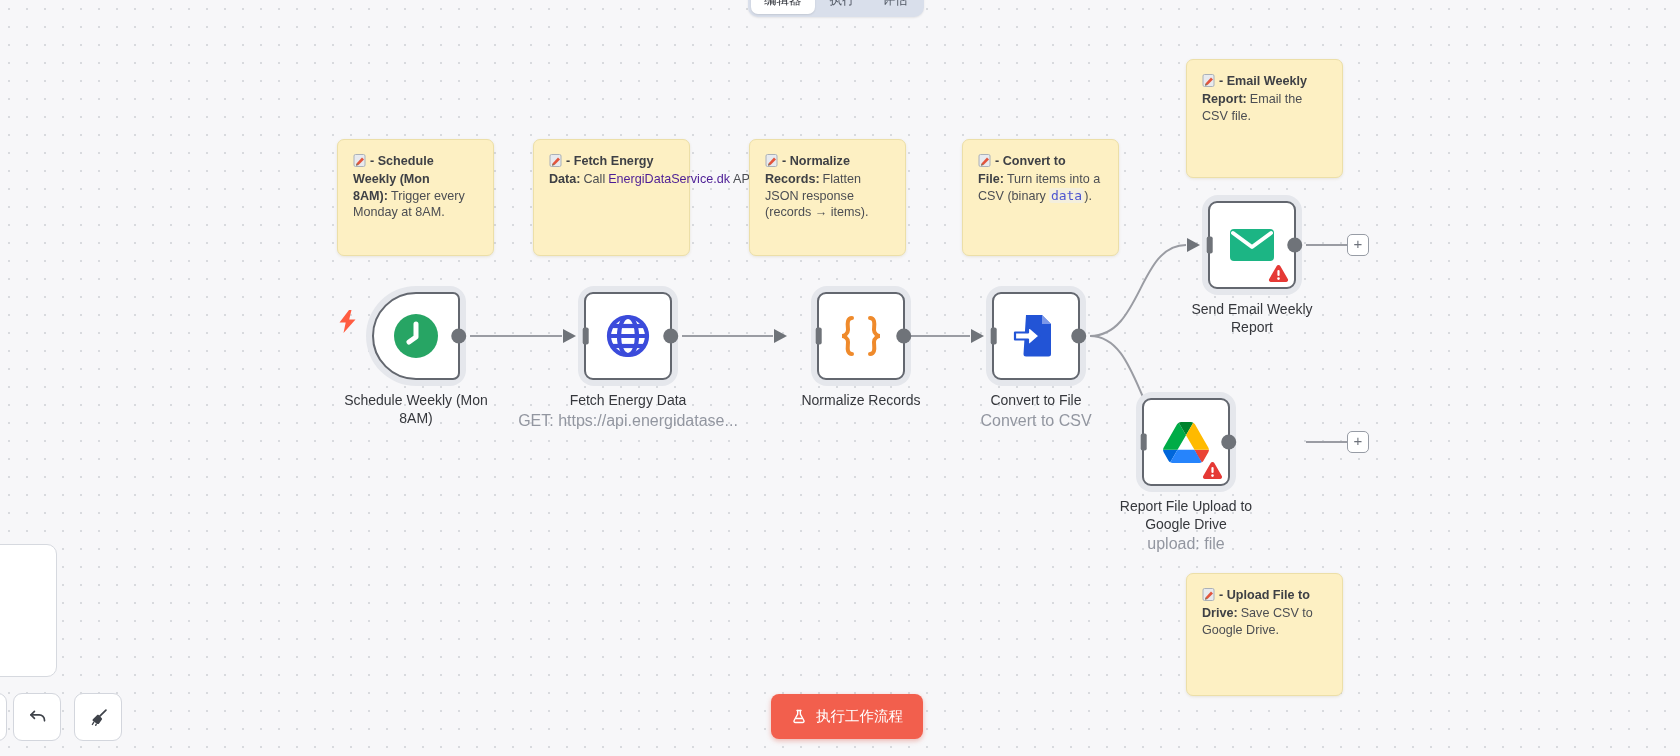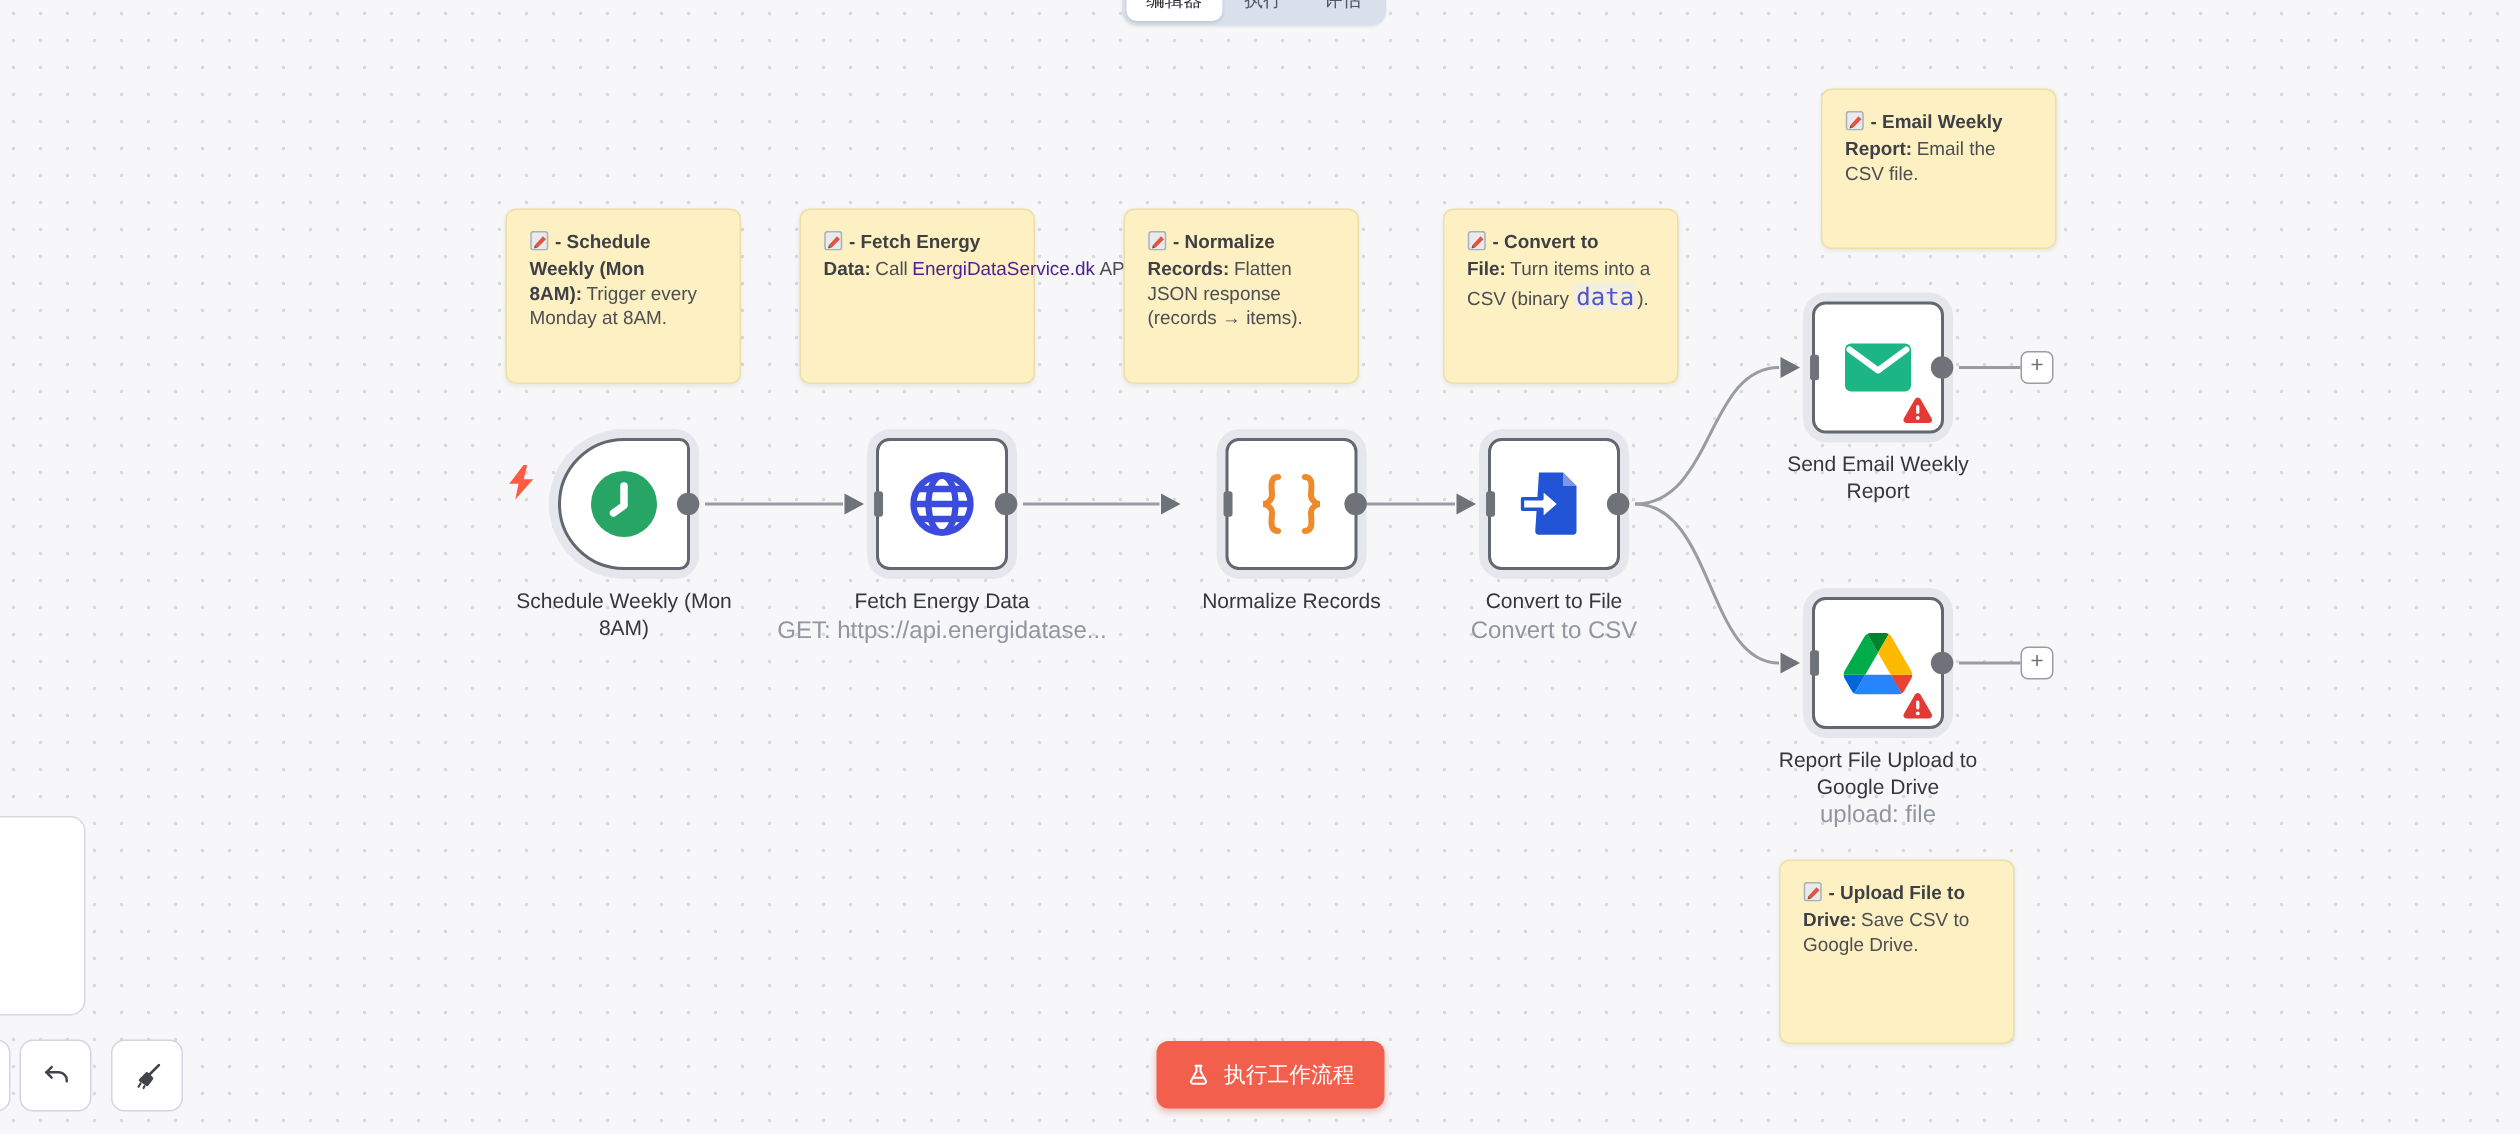--- a/index.html
+++ b/index.html
@@ -24,21 +24,21 @@
     position:absolute; width:157px; background:#fdf0c3;
     border:1px solid #ecdfa8; border-radius:7px;
     box-shadow:0 1px 3px rgba(120,100,20,.12);
     padding:13px 15px; font-size:12.6px; line-height:1.3; color:#4c4e53;
   }
   .note b { color:#3e4045; }
   .note .memo { display:inline-block; vertical-align:-2px; margin-right:4px; }
   .note a.link { color:#4c1d95; text-decoration:none; }
   .note .code {
     font-family:"DejaVu Sans Mono","Liberation Mono",monospace;
-    font-size:16px; color:#4d55cf; background:#f4efdd;
+    font-size:13px; color:#4d55cf; background:#f4efdd;
     border-radius:3px; padding:0 2px; margin-left:3px;
   }
   .note .gap { margin-left:3px; }
   
   .node { position:absolute; width:100px; height:100px; }
   .halo { position:absolute; inset:0; background:#e5e7ec; border-radius:16px; }
   .halo.trigger { border-radius:50px 16px 16px 50px; }
   .ninner {
     position:absolute; inset:6px; background:#fff;
     border:2.2px solid #63676f; border-radius:9px;
@@ -144,21 +144,21 @@
   </div>
 
   <div class="note" style="left:962px;top:139px;height:117px;">
     <span class="memo"><svg width="13" height="13" viewBox="0 0 13 13">
           <rect x="1" y="0.5" width="11" height="12" rx="1.5" fill="#e8eaee" stroke="#aab0b8" stroke-width="1"></rect>
           <path d="M3.5 9.5 L9 3.5 L11 5.5 L5.5 11z" fill="#e2553d"></path>
           <path d="M3.5 9.5 L5.5 11 L3 11.7z" fill="#7a5230"></path>
         </svg></span><b>- Convert to File:</b><span class="gap">Turn items into a CSV (binary</span><span class="code">data</span><span>).</span>
   </div>
 
-  <div class="note" style="left:1186px;top:59px;height:107px;margin-left:28px;">
+  <div class="note" style="left:1186px;top:59px;height:119px;">
     <span class="memo"><svg width="13" height="13" viewBox="0 0 13 13">
           <rect x="1" y="0.5" width="11" height="12" rx="1.5" fill="#e8eaee" stroke="#aab0b8" stroke-width="1"></rect>
           <path d="M3.5 9.5 L9 3.5 L11 5.5 L5.5 11z" fill="#e2553d"></path>
           <path d="M3.5 9.5 L5.5 11 L3 11.7z" fill="#7a5230"></path>
         </svg></span><b>- Email Weekly Report:</b><span class="gap">Email the CSV file.</span>
   </div>
 
   <div class="note" style="left:1186px;top:573px;height:123px;">
     <span class="memo"><svg width="13" height="13" viewBox="0 0 13 13">
           <rect x="1" y="0.5" width="11" height="12" rx="1.5" fill="#e8eaee" stroke="#aab0b8" stroke-width="1"></rect>
@@ -242,21 +242,21 @@
       <div class="outdot"></div>
       <svg class="warn" viewBox="0 0 21 19">
         <path d="M10.5 1 a2 2 0 0 1 1.8 1 l7.5 13 a2 2 0 0 1 -1.8 3 h-15 a2 2 0 0 1 -1.8 -3 l7.5 -13 a2 2 0 0 1 1.8 -1 z" fill="#e53935"></path>
         <rect x="9.4" y="6" width="2.2" height="6" rx="1.1" fill="#fff"></rect>
         <circle cx="10.5" cy="14.6" r="1.3" fill="#fff"></circle>
       </svg>
     </div>
     <div class="nlabel" style="width:162px;">Send Email Weekly Report</div>
   </div>
 
-  <div class="node" style="left:1202px;top:392px;padding-left:18px;">
+  <div class="node" style="left:1136px;top:392px;padding-left:18px;">
     <div class="halo"></div>
     <div class="ninner">
       <svg width="46" height="41" viewBox="0 0 87.3 78">
         <path d="M6.6 66.85 10.45 73.5 c.8 1.4 1.95 2.5 3.3 3.3 L27.5 53 H0 c0 1.55 .4 3.1 1.2 4.5 z" fill="#0066da"></path>
         <path d="M43.65 25 29.9 1.2 c-1.35 .8 -2.5 1.9 -3.3 3.3 L1.2 48.35 A9.06 9.06 0 0 0 0 52.85 h27.5 z" fill="#00ac47"></path>
         <path d="M73.55 76.8 c1.35 -.8 2.5 -1.9 3.3 -3.3 l1.6 -2.75 L86.1 57.5 c.8 -1.4 1.2 -2.95 1.2 -4.5 H59.798 l5.852 11.5 z" fill="#ea4335"></path>
         <path d="M43.65 25 57.4 1.2 C56.05 .4 54.5 0 52.9 0 H34.4 c-1.6 0 -3.15 .45 -4.5 1.2 z" fill="#00832d"></path>
         <path d="M59.8 53 H27.5 L13.75 76.8 c1.35 .8 2.9 1.2 4.5 1.2 h50.8 c1.6 0 3.15 -.45 4.5 -1.2 z" fill="#2684fc"></path>
         <path d="M73.4 26.5 60.7 4.5 c-.8 -1.4 -1.95 -2.5 -3.3 -3.3 L43.65 25 59.8 53 h27.45 c0 -1.55 -.4 -3.1 -1.2 -4.5 z" fill="#ffba00"></path>
       </svg>

